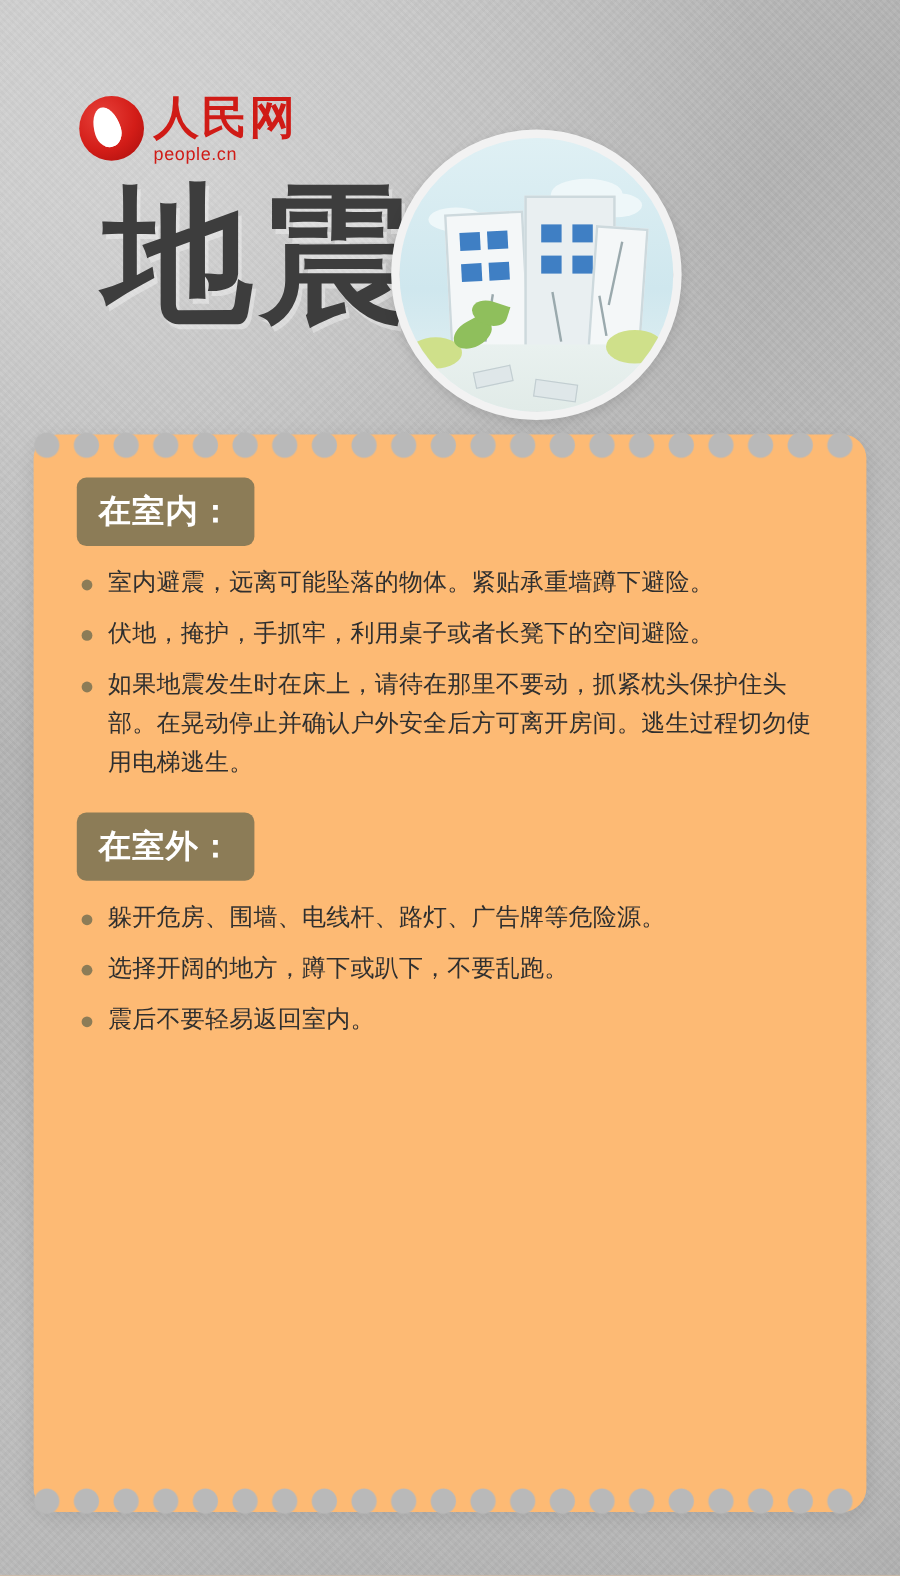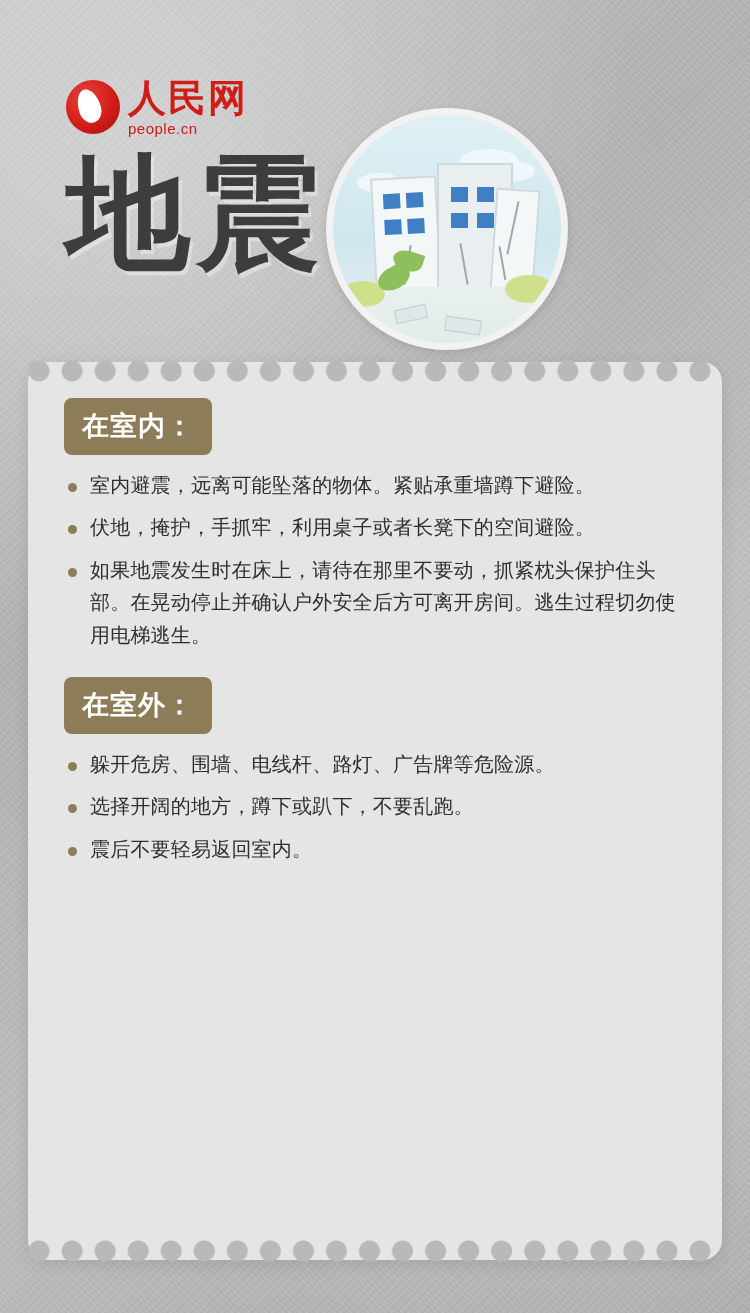--- a/index.html
+++ b/index.html
@@ -98,20 +98,21 @@
 
   .big-title {
     margin-top: 8px;
     font-size: 124px;
     font-weight: bold;
     color: #3d3d3d;
     letter-spacing: 6px;
     line-height: 1.12;
     font-family: "DejaVu Sans", sans-serif;
     text-shadow: 3px 4px 0 rgba(255,255,255,0.35);
+    margin-left: 20px;
   }
 
   
   .illus {
     position: absolute;
     top: 108px;
     right: 56px;
     width: 228px;
     height: 228px;
     border-radius: 50%;
@@ -171,21 +172,21 @@
     border: 1px solid #c2ced1;
   }
 
   
   .card {
     position: absolute;
     left: 28px;
     top: 362px;
     width: 694px;
     height: 898px;
-    background: #e5e5e5;
+    background: #fdba74;
     border-radius: 20px;
     box-shadow: 0 4px 16px rgba(0,0,0,0.10);
   }
   .scallop {
     position: absolute;
     left: 0;
     width: 100%;
     height: 22px;
     background-image: radial-gradient(circle 11px at 11px 11px, #b9b9b9 10px, rgba(0,0,0,0) 11px);
     background-size: 33.05px 22px;

